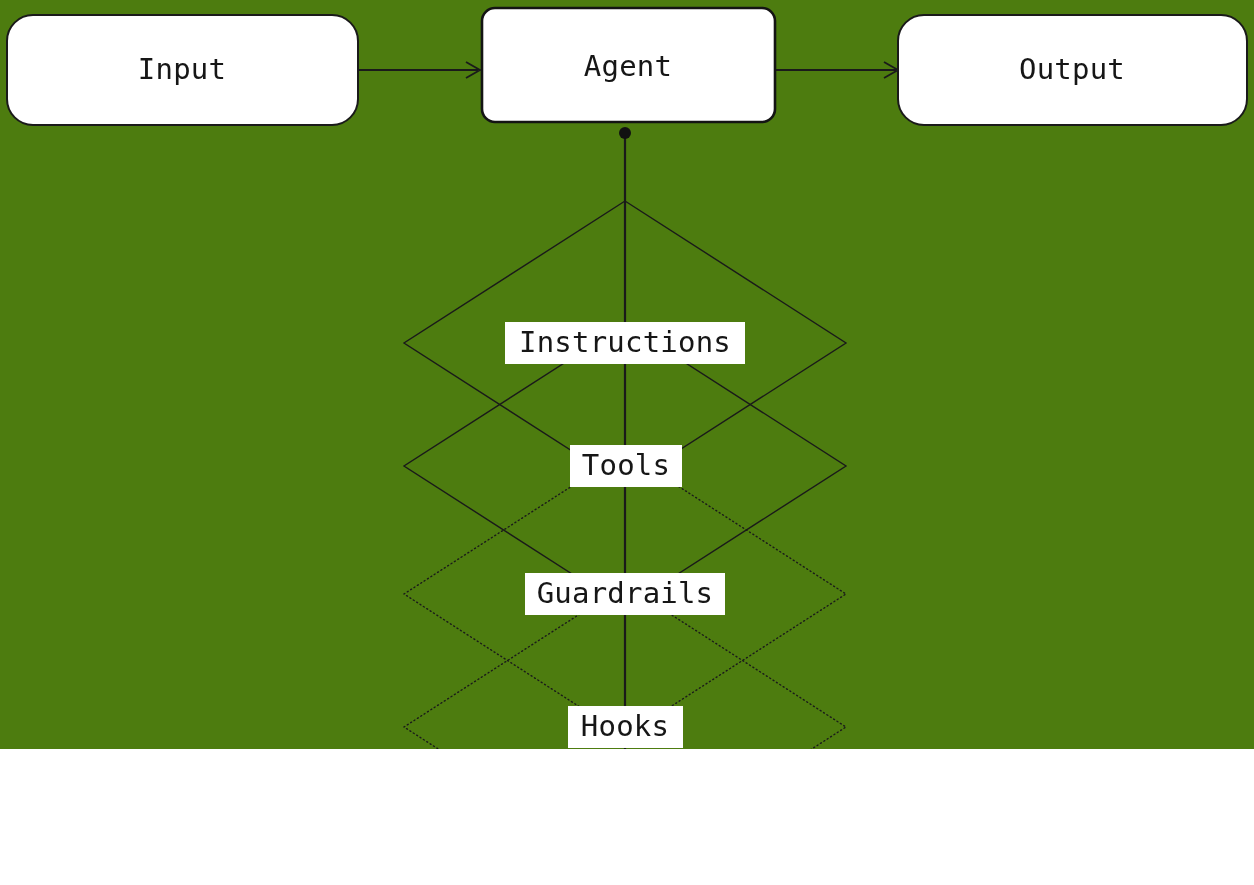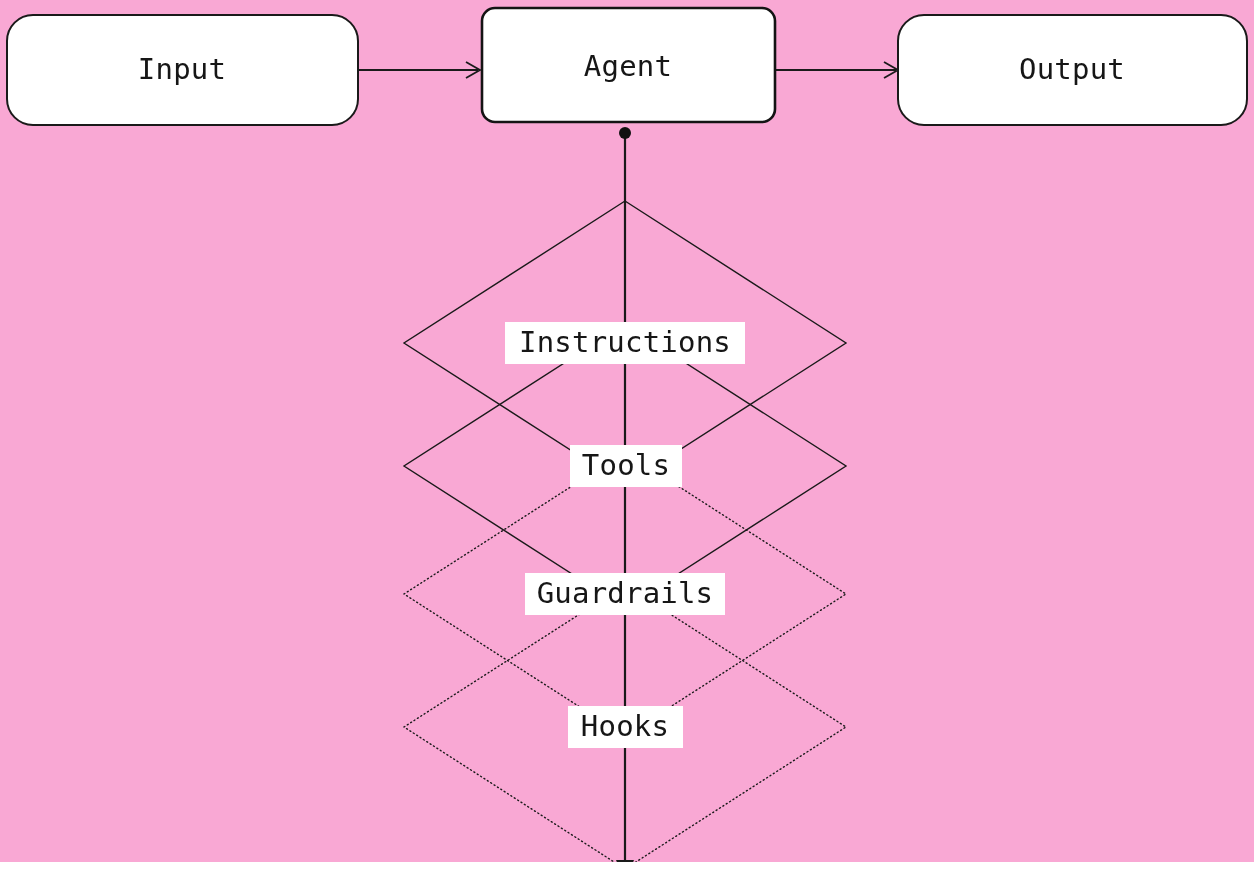--- a/index.html
+++ b/index.html
@@ -7,22 +7,22 @@
     margin: 0;
     padding: 0;
     background: #ffffff;
   }
   body {
     font-family: "DejaVu Sans Mono", "Liberation Mono", monospace;
   }
   #canvas-root {
     position: relative;
     width: 1254px;
-    height: 862px;
-    background: #f9a8d4;
+    height: 749px;
+    background: #4d7c0f;
     overflow: hidden;
   }
   #diagram-svg {
     position: absolute;
     left: 0;
     top: 0;
     width: 1254px;
     height: 885px;
     display: block;
   }

